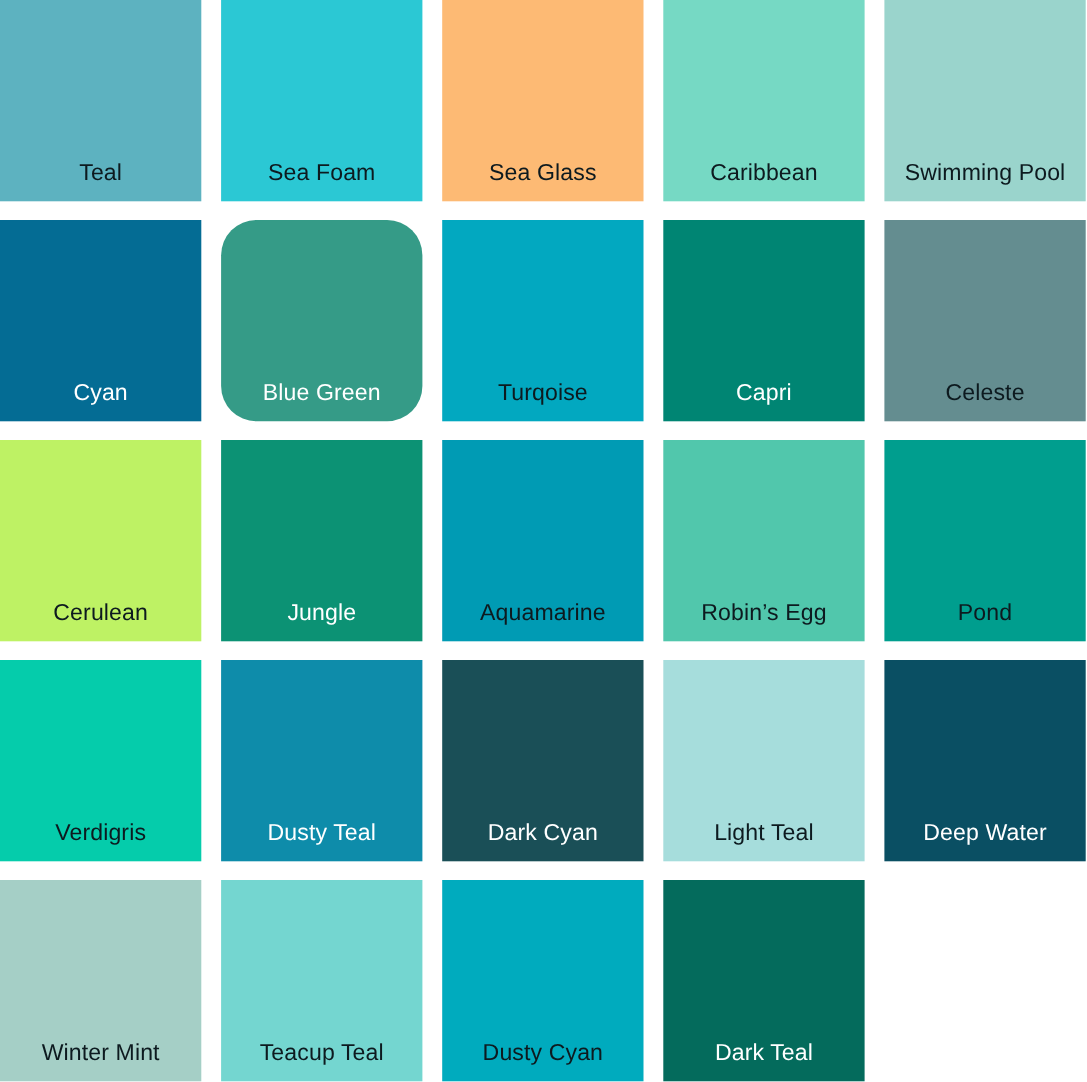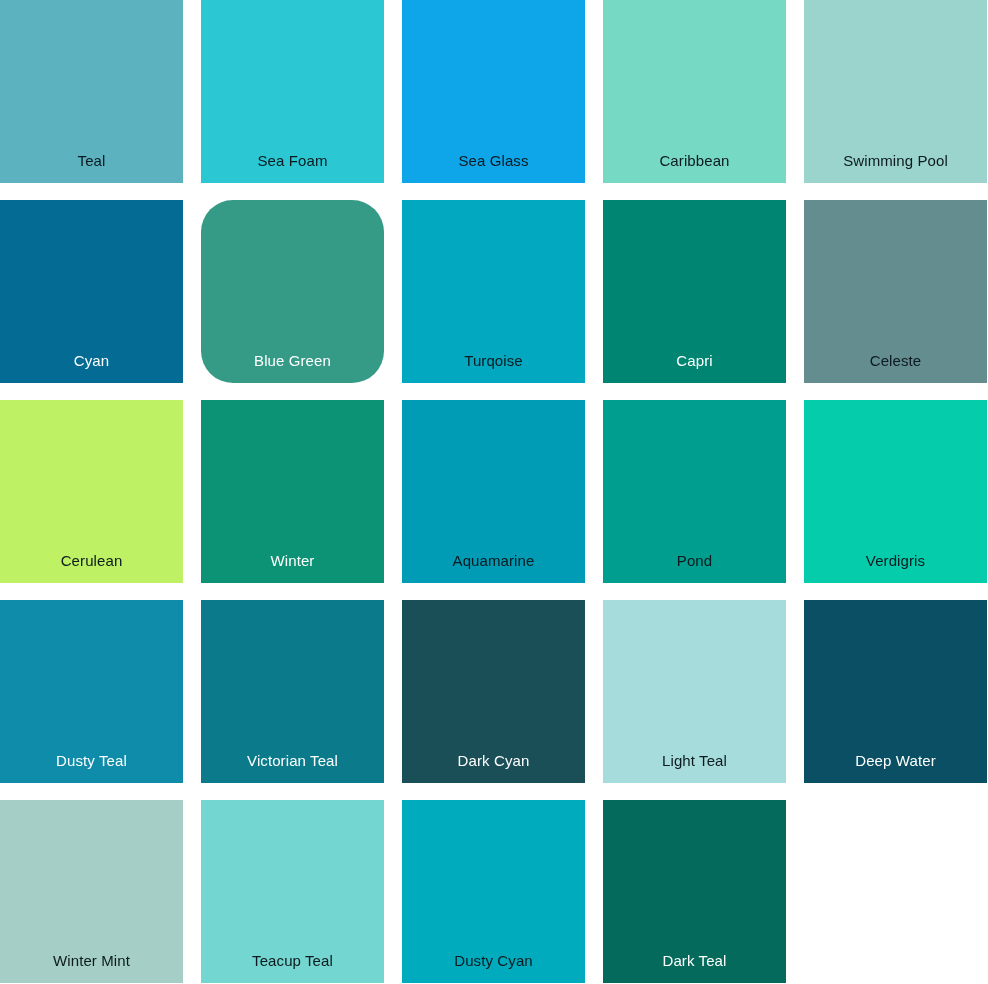--- a/index.html
+++ b/index.html
@@ -31,40 +31,40 @@
     box-sizing: border-box;
     overflow: hidden;
   }
   .swatch-label {
     position: absolute;
     left: 0;
     right: 0;
     bottom: 14px;
     text-align: center;
     font-family: "Liberation Sans", sans-serif;
-    font-size: 15px;
+    font-size: 21px;
     font-weight: 400;
     letter-spacing: 0.1px;
     line-height: 1.1;
     white-space: nowrap;
   }
   .light-text { color: #ffffff; }
   .dark-text  { color: #0d1a1f; }
 </style>
 </head>
 <body style="background: rgb(255, 255, 255);">
 
 <div id="palette-grid">
     <div class="swatch" style="background-color: rgb(93, 178, 192);">
       <div class="swatch-label dark-text">Teal</div>
     </div>
     <div class="swatch" style="background-color: rgb(43, 200, 212);">
       <div class="swatch-label dark-text">Sea Foam</div>
     </div>
-    <div class="swatch" style="background-color: #0ea5e9;">
+    <div class="swatch" style="background-color: #fdba74;">
       <div class="swatch-label dark-text">Sea Glass</div>
     </div>
     <div class="swatch" style="background-color: rgb(118, 217, 196); padding-left: 21px;">
       <div class="swatch-label dark-text">Caribbean</div>
     </div>
     <div class="swatch" style="background-color: rgb(154, 212, 204);">
       <div class="swatch-label dark-text">Swimming Pool</div>
     </div>
     <div class="swatch" style="background-color: rgb(4, 108, 148);">
       <div class="swatch-label light-text">Cyan</div>
@@ -78,36 +78,36 @@
     <div class="swatch" style="background-color: rgb(0, 133, 115);">
       <div class="swatch-label light-text">Capri</div>
     </div>
     <div class="swatch" style="background-color: rgb(100, 141, 144);">
       <div class="swatch-label dark-text">Celeste</div>
     </div>
     <div class="swatch" style="background-color: #bef264;">
       <div class="swatch-label dark-text">Cerulean</div>
     </div>
     <div class="swatch" style="background-color: rgb(12, 146, 116);">
-      <div class="swatch-label light-text">Winter</div>
+      <div class="swatch-label light-text">Jungle</div>
     </div>
     <div class="swatch" style="background-color: rgb(0, 155, 180);">
       <div class="swatch-label dark-text">Aquamarine</div>
+    </div>
+    <div class="swatch" style="background-color: rgb(81, 199, 172);">
+      <div class="swatch-label dark-text">Robin’s Egg</div>
     </div>
     <div class="swatch" style="background-color: rgb(0, 158, 142);">
       <div class="swatch-label dark-text">Pond</div>
     </div>
     <div class="swatch" style="background-color: rgb(5, 204, 171);">
       <div class="swatch-label dark-text">Verdigris</div>
     </div>
     <div class="swatch" style="background-color: rgb(14, 140, 170);">
       <div class="swatch-label light-text">Dusty Teal</div>
-    </div>
-    <div class="swatch" style="background-color: rgb(11, 123, 140);">
-      <div class="swatch-label light-text">Victorian Teal</div>
     </div>
     <div class="swatch" style="background-color: rgb(26, 79, 87);">
       <div class="swatch-label light-text">Dark Cyan</div>
     </div>
     <div class="swatch" style="background-color: rgb(166, 221, 220);">
       <div class="swatch-label dark-text">Light Teal</div>
     </div>
     <div class="swatch" style="background-color: rgb(10, 79, 99);">
       <div class="swatch-label light-text">Deep Water</div>
     </div>

